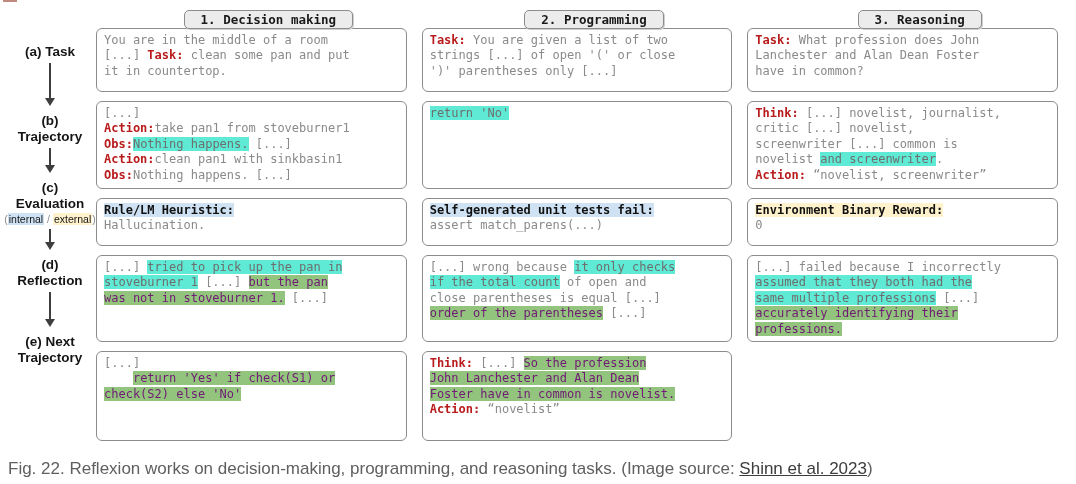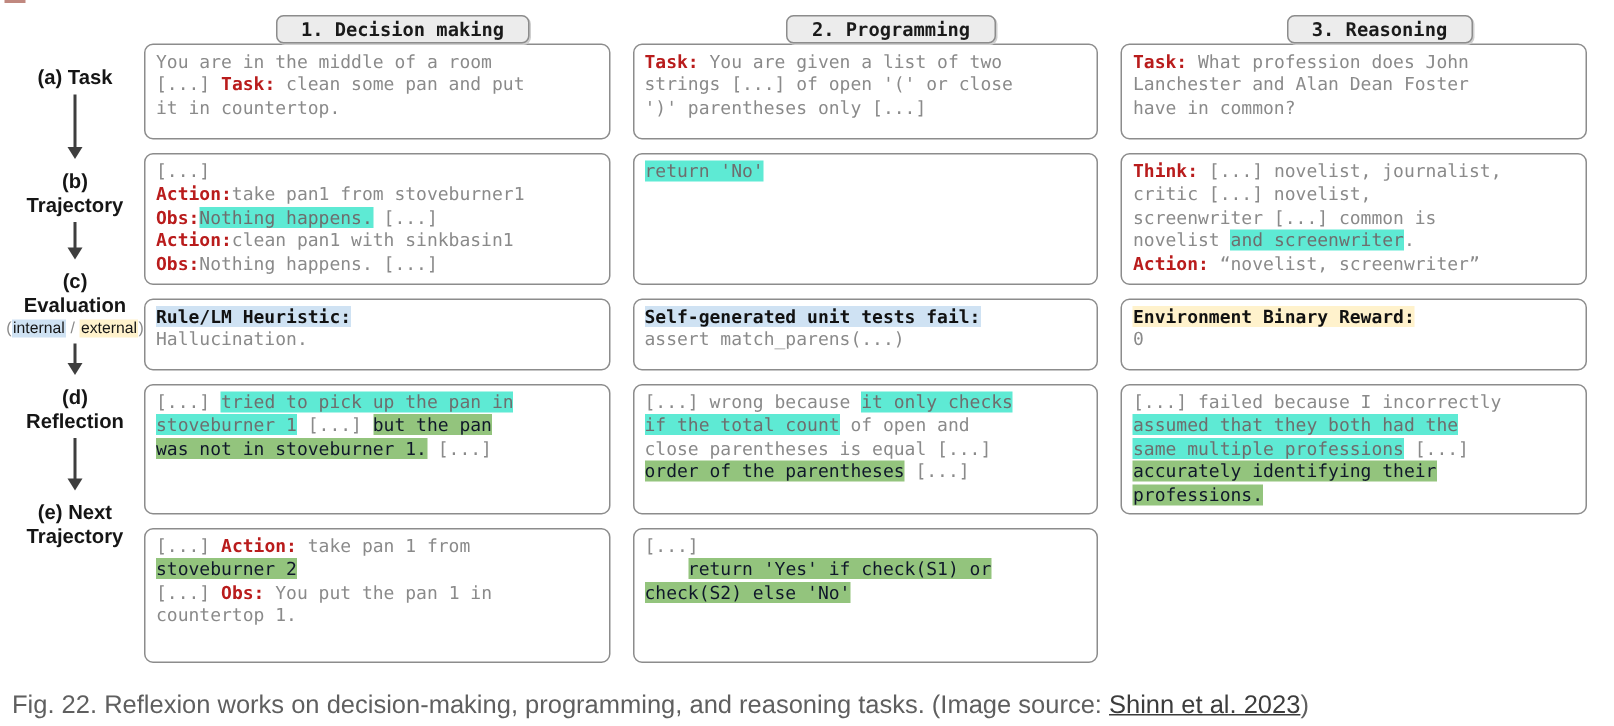--- a/index.html
+++ b/index.html
@@ -32,21 +32,21 @@
   .task-box{min-height:54px;}
   .traj-box{min-height:78px;}
   .eval-box{min-height:38px;}
   .refl-box{min-height:72px;}
   .next-box{min-height:80px;}
 
   
   .s-plain{color:#8a8a8a;}
   .s-bold{font-weight:bold;color:#b91c1c;}
   .s-red{background:#5eead4;color:#6e6e6e;}
-  .s-green{background:#93c47d;color:#0f172a;}
+  .s-green{background:#93c47d;color:#701a75;}
   .s-blue{background:#cfe2f3;}
   .s-yellow{background:#fff2cc;}
   .s-bold.s-blue,.s-bold.s-yellow{color:#111111;}
   .lbl-sub .s-blue,.lbl-sub .s-yellow{padding:0 1px;text-align:center;}
 
   
   .caption{margin:18px 0 0 8px;font-size:17px;color:#5f5f5f;}
   .caption a{color:#3c3c3c;text-decoration:underline;cursor:pointer;}
 </style>
 </head>
@@ -120,24 +120,24 @@
     <div class="box refl-box"><span class="s-plain">[...] wrong because </span><span class="s-red">it only checks
 if the total count</span><span class="s-plain"> of open and
 close parentheses is equal [...]
 </span><span class="s-green">order of the parentheses</span><span class="s-plain"> [...]</span></div>
     <div class="box refl-box"><span class="s-plain">[...] failed because I incorrectly
 </span><span class="s-red">assumed that they both had the
 same multiple professions</span><span class="s-plain"> [...]
 </span><span class="s-green">accurately identifying their
 professions.</span></div>
 
-    <div class="box next-box"><span class="s-plain">[...] </span><span class="s-bold">Action:</span><span class="s-plain"> take pan 1 from
-</span><span class="s-green">stoveburner 2</span><span class="s-plain">
-[...] </span><span class="s-bold">Obs:</span><span class="s-plain"> You put the pan 1 in
-countertop 1.</span></div>
     <div class="box next-box"><span class="s-plain">[...]
     </span><span class="s-green">return 'Yes' if check(S1) or
 check(S2) else 'No'</span></div>
+    <div class="box next-box"><span class="s-bold">Think:</span><span class="s-plain"> [...] </span><span class="s-green">So the profession
+John Lanchester and Alan Dean
+Foster have in common is novelist.</span><span class="s-plain">
+</span><span class="s-bold">Action:</span><span class="s-plain"> “novelist”</span></div>
 
   </div>
 </div>
 
 <div class="caption"><span>Fig. 22. Reflexion works on decision-making, programming, and reasoning tasks. (Image source: </span><a>Shinn et al. 2023</a><span>)</span></div>
 
 </body></html>

